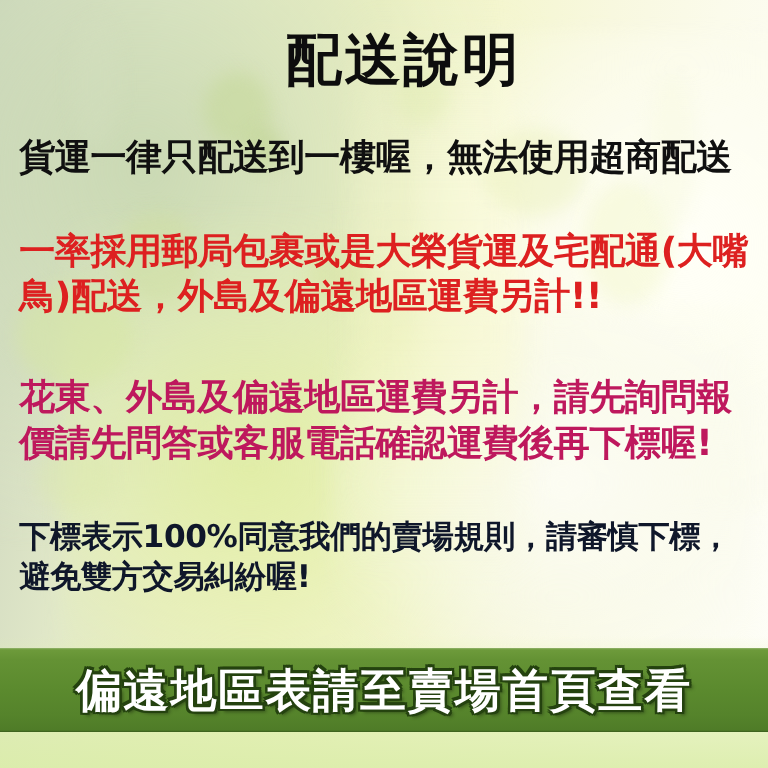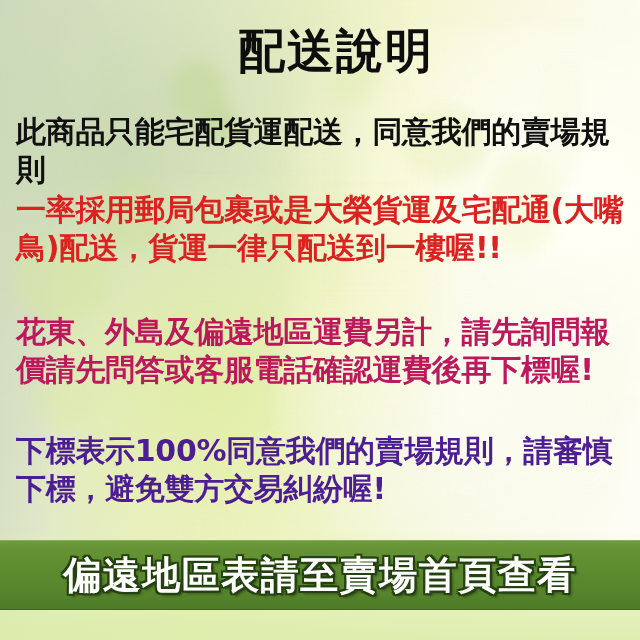--- a/index.html
+++ b/index.html
@@ -171,22 +171,22 @@
     font-size: 30px;
     color: #dd2020;
   }
   .para-3 {
     top: 313px;
     font-size: 30px;
     color: #be185d;
   }
   .para-4 {
     top: 432px;
-    font-size: 30px;
-    color: #4c1d95;
+    font-size: 26px;
+    color: #0f172a;
   }
 
   .green-bar {
     position: absolute;
     left: 0;
     right: 0;
     top: 540px;
     height: 70px;
     background: linear-gradient(180deg,
       #6f9c3c 0%,
@@ -242,23 +242,23 @@
   <div class="blob blob-10"></div>
   <div class="blob blob-11"></div>
   <div class="blob blob-12"></div>
 
   <div class="bottom-fade"></div>
 
   <div class="content">
 
     <div class="title">配送說明</div>
 
-    <div class="para para-1">此商品只能宅配貨運配送，同意我們的賣場規則</div>
-
-    <div class="para para-2">一率採用郵局包裹或是大榮貨運及宅配通(大嘴鳥)配送，貨運一律只配送到一樓喔!!</div>
+    <div class="para para-1">貨運一律只配送到一樓喔，無法使用超商配送</div>
+
+    <div class="para para-2">一率採用郵局包裹或是大榮貨運及宅配通(大嘴鳥)配送，外島及偏遠地區運費另計!!</div>
 
     <div class="para para-3">花東、外島及偏遠地區運費另計，請先詢問報價請先問答或客服電話確認運費後再下標喔!</div>
 
     <div class="para para-4">下標表示100%同意我們的賣場規則，請審慎下標，避免雙方交易糾紛喔!</div>
 
     <div class="green-bar">
       <span class="green-bar-text">偏遠地區表請至賣場首頁查看</span>
     </div>
 
   </div>

